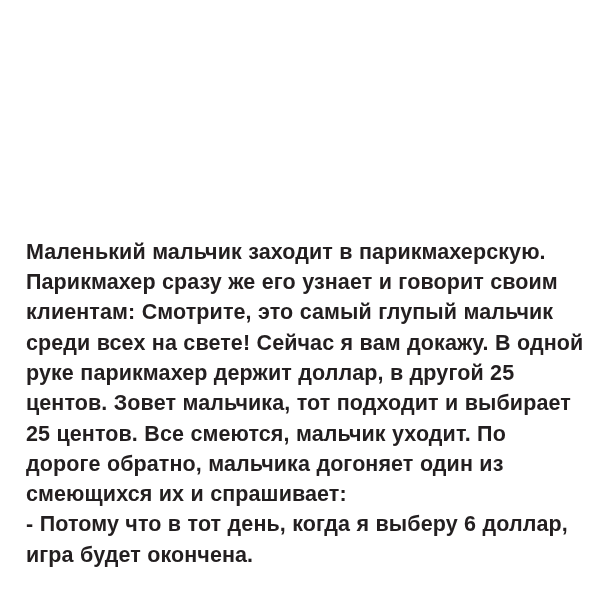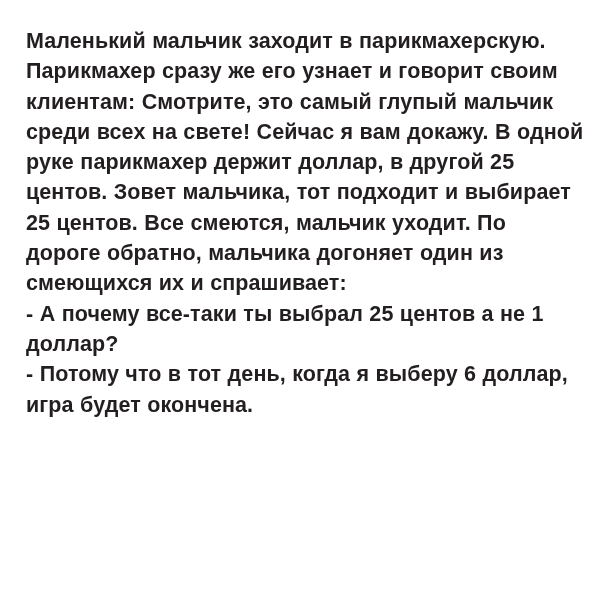--- a/index.html
+++ b/index.html
@@ -14,21 +14,21 @@
     overflow: hidden;
   }
   .page {
     width: 614px;
     height: 590px;
     box-sizing: border-box;
     background: #ffffff;
     padding: 26px 30px 20px 26px;
     display: flex;
     flex-direction: column;
-    justify-content: flex-start;
+    justify-content: flex-end;
   }
   .story {
     color: #231f20;
     font-size: 21.5px;
     line-height: 30.3px;
     letter-spacing: 0.1px;
     font-weight: 600;
     text-align: left;
     word-spacing: 0.3px;
   }
@@ -39,16 +39,15 @@
   .para + .para {
     margin-top: 0;
   }
 </style>
 </head>
 <body>
 
 <div class="page">
   <div class="story">
     <p class="para">Маленький мальчик заходит в парикмахерскую. Парикмахер сразу же его узнает и говорит своим клиентам: Смотрите, это самый глупый мальчик среди всех на свете! Сейчас я вам докажу. В одной руке парикмахер держит доллар, в другой 25 центов. Зовет мальчика, тот подходит и выбирает 25 центов. Все смеются, мальчик уходит. По дороге обратно, мальчика догоняет один из смеющихся их и спрашивает:</p>
-    <p class="para">- А почему все-таки ты выбрал 25 центов а не 1 доллар?</p>
     <p class="para">- Потому что в тот день, когда я выберу 6 доллар, игра будет окончена.</p>
   </div>
 </div>
 
 </body></html>

